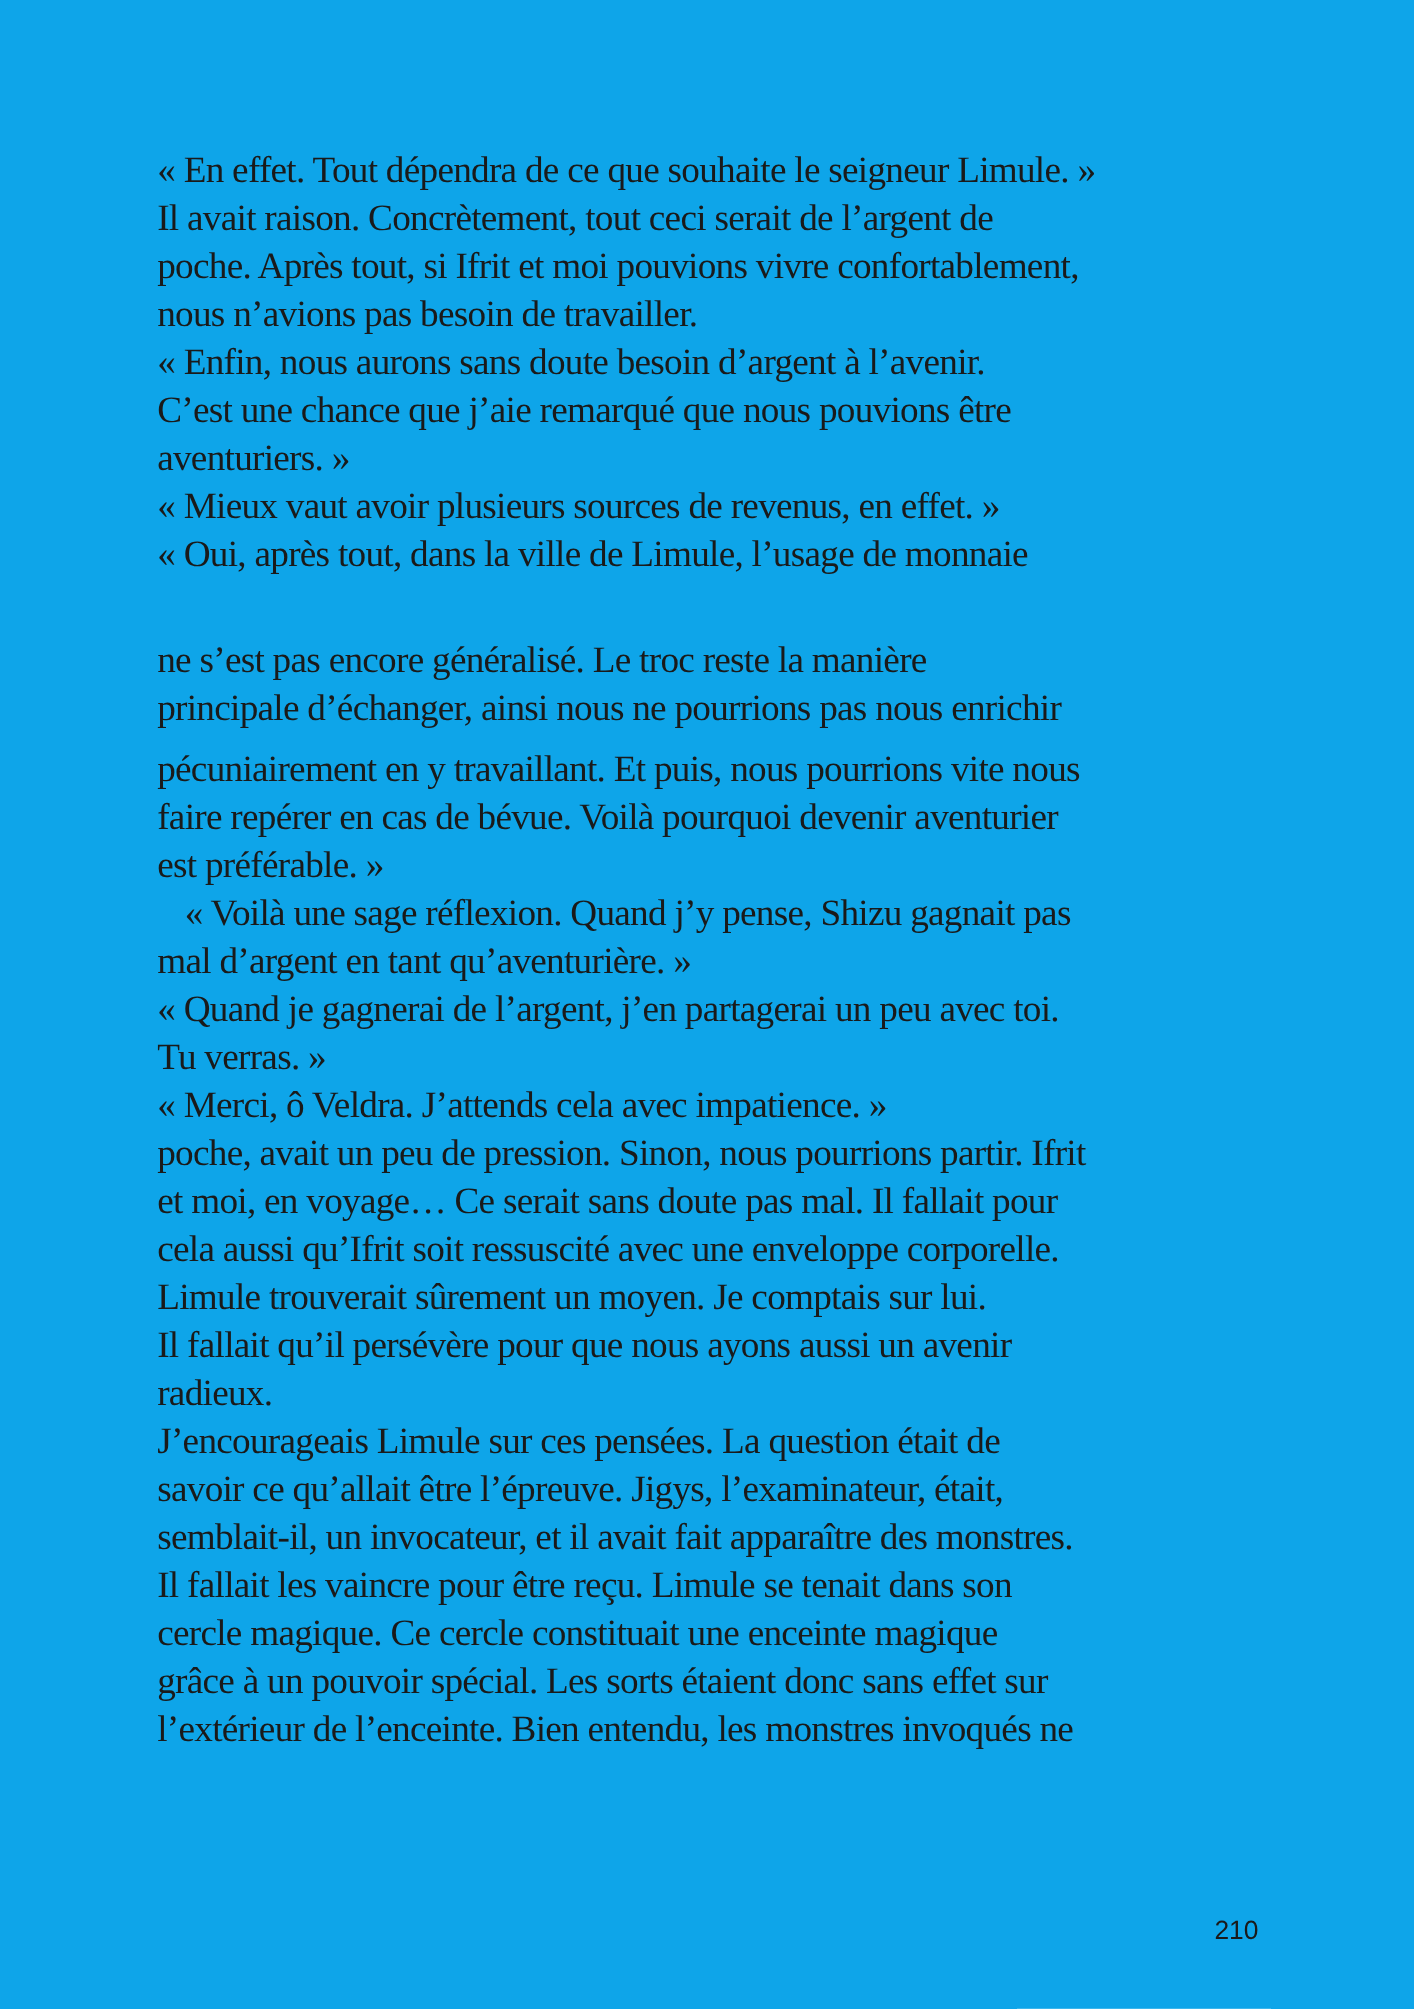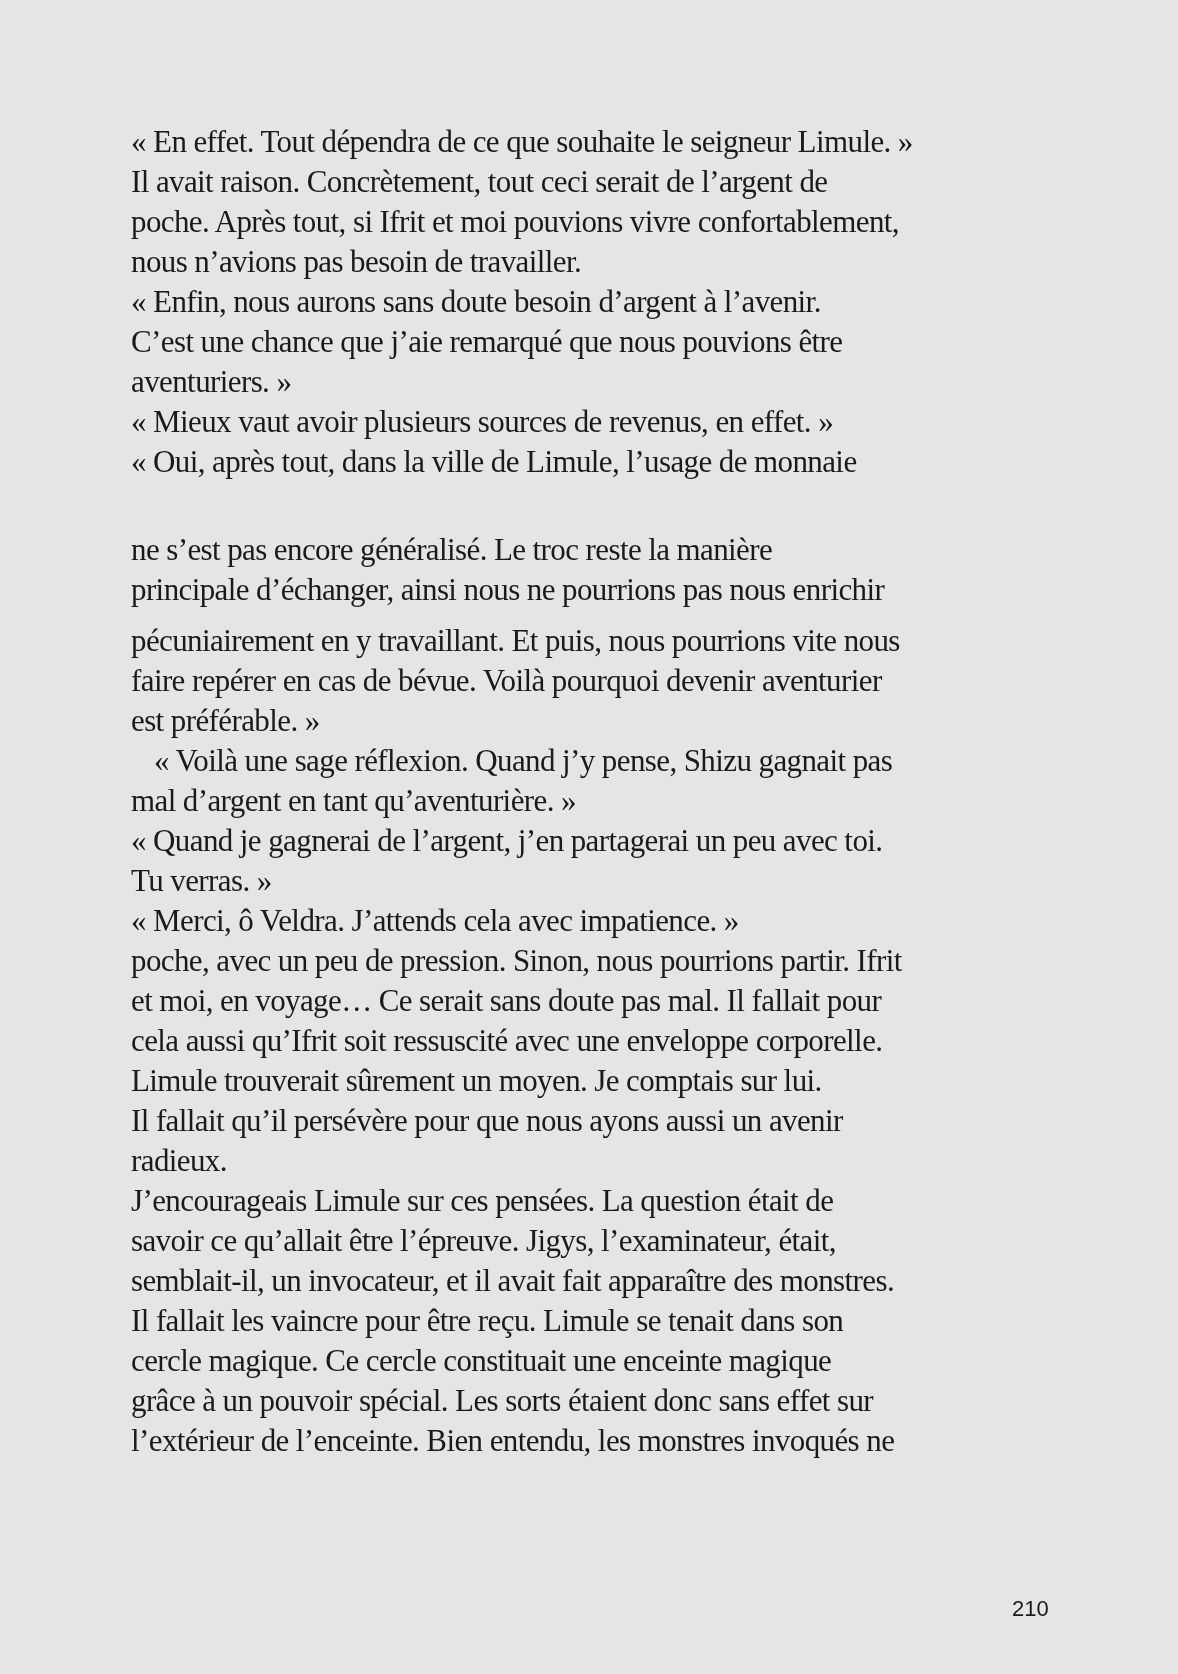--- a/index.html
+++ b/index.html
@@ -1,18 +1,18 @@
 <!DOCTYPE html>
 <html><head>
 <meta charset="utf-8">
 <style>
   html, body { margin: 0; padding: 0; background: #ffffff; }
   body { width: 1178px; height: 1674px; position: relative; overflow: hidden; }
   .page {
-    position: absolute; left: 0; top: 0; width: 1178px; height: 1674px; background: #e5e5e5;
+    position: absolute; left: 0; top: 0; width: 1178px; height: 1674px; background: #0ea5e9;
   }
   .text-block {
     position: absolute; left: 131px; top: 122px; width: 860px;
     font-family: "Liberation Serif", "DejaVu Serif", serif;
     font-size: 31px; color: #1a1a1a;
     letter-spacing: -0.6px;
   }
   .line {
     display: block; height: 40.05px; line-height: 40.05px;
     text-align: justify; text-align-last: justify;
@@ -43,21 +43,21 @@
       <div class="line" style="text-align: left; text-align-last: left; margin-top: 48px;"><span style="white-space: nowrap; word-spacing: 0px;">ne s’est pas encore généralisé. Le troc reste la manière</span></div>
       <div class="line" style="text-align: left; text-align-last: left;"><span style="white-space: nowrap; word-spacing: 0px;">principale d’échanger, ainsi nous ne pourrions pas nous enrichir</span></div>
       <div class="line" style="text-align: left; text-align-last: left; margin-top: 10px;"><span style="white-space: nowrap; word-spacing: 0px;">pécuniairement en y travaillant. Et puis, nous pourrions vite nous</span></div>
       <div class="line" style="text-align: left; text-align-last: left;"><span style="white-space: nowrap; word-spacing: 0px;">faire repérer en cas de bévue. Voilà pourquoi devenir aventurier</span></div>
       <div class="line last" style="text-align: left;"><span style="white-space: nowrap;">est préférable. »</span></div>
       <div class="line" style="text-align: left; text-align-last: left; margin-left: 23px;"><span style="white-space: nowrap; word-spacing: 0px;">« Voilà une sage réflexion. Quand j’y pense, Shizu gagnait pas</span></div>
       <div class="line last" style="text-align: left;"><span style="white-space: nowrap;">mal d’argent en tant qu’aventurière. »</span></div>
       <div class="line" style="text-align: left; text-align-last: left;"><span style="white-space: nowrap; word-spacing: 0px;">« Quand je gagnerai de l’argent, j’en partagerai un peu avec toi.</span></div>
       <div class="line last" style="text-align: left;"><span style="white-space: nowrap;">Tu verras. »</span></div>
       <div class="line last" style="text-align: left;"><span style="white-space: nowrap;">« Merci, ô Veldra. J’attends cela avec impatience. »</span></div>
-      <div class="line" style="text-align: left; text-align-last: left;"><span style="white-space: nowrap; word-spacing: 0px;">poche, avec un peu de pression. Sinon, nous pourrions partir. Ifrit</span></div>
+      <div class="line" style="text-align: left; text-align-last: left;"><span style="white-space: nowrap; word-spacing: 0px;">poche, avait un peu de pression. Sinon, nous pourrions partir. Ifrit</span></div>
       <div class="line" style="text-align: right; text-align-last: left;"><span style="white-space: nowrap; word-spacing: 0px;">et moi, en voyage… Ce serait sans doute pas mal. Il fallait pour</span></div>
       <div class="line" style="text-align: left; text-align-last: left;"><span style="white-space: nowrap; word-spacing: 0px;">cela aussi qu’Ifrit soit ressuscité avec une enveloppe corporelle.</span></div>
       <div class="line" style="text-align: left; text-align-last: left;"><span style="white-space: nowrap; word-spacing: 0px;">Limule trouverait sûrement un moyen. Je comptais sur lui.</span></div>
       <div class="line" style="text-align: left; text-align-last: left;"><span style="white-space: nowrap; word-spacing: 0px;">Il fallait qu’il persévère pour que nous ayons aussi un avenir</span></div>
       <div class="line last" style="text-align: left;"><span style="white-space: nowrap;">radieux.</span></div>
       <div class="line" style="text-align: left; text-align-last: left;"><span style="white-space: nowrap; word-spacing: 0px;">J’encourageais Limule sur ces pensées. La question était de</span></div>
       <div class="line" style="text-align: left; text-align-last: left;"><span style="white-space: nowrap; word-spacing: 0px;">savoir ce qu’allait être l’épreuve. Jigys, l’examinateur, était,</span></div>
       <div class="line" style="text-align: left; text-align-last: left;"><span style="white-space: nowrap; word-spacing: 0px;">semblait-il, un invocateur, et il avait fait apparaître des monstres.</span></div>
       <div class="line" style="text-align: left; text-align-last: left;"><span style="white-space: nowrap; word-spacing: 0px;">Il fallait les vaincre pour être reçu. Limule se tenait dans son</span></div>
       <div class="line" style="text-align: left; text-align-last: left;"><span style="white-space: nowrap; word-spacing: 0px;">cercle magique. Ce cercle constituait une enceinte magique</span></div>

